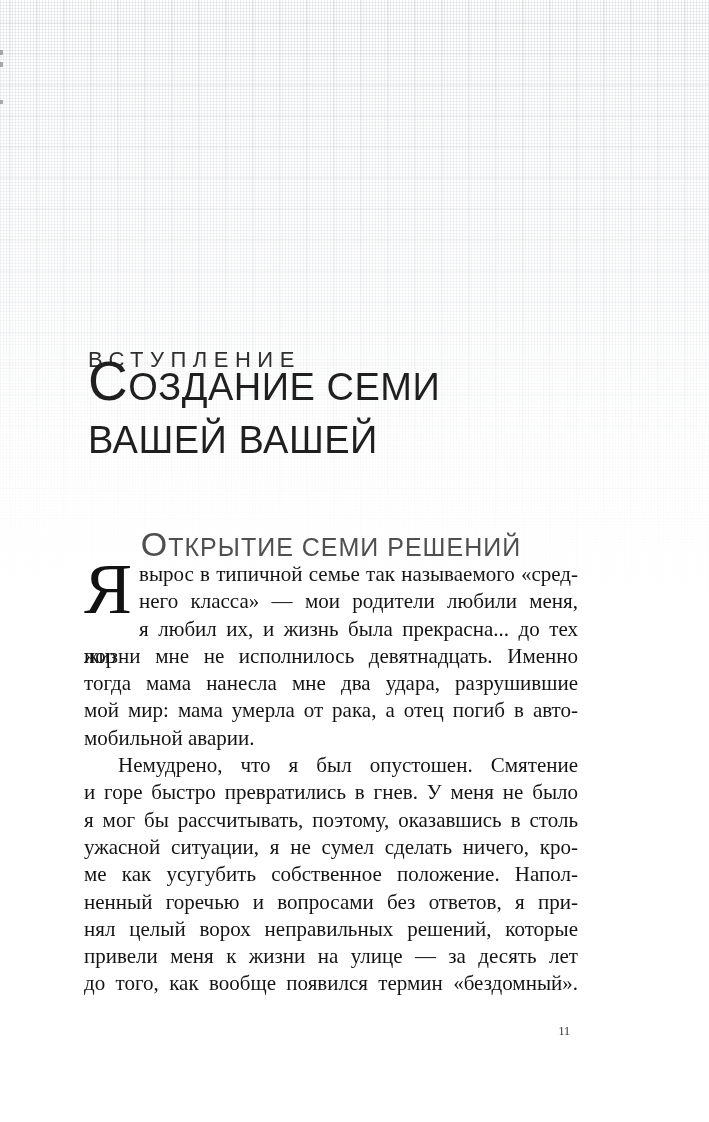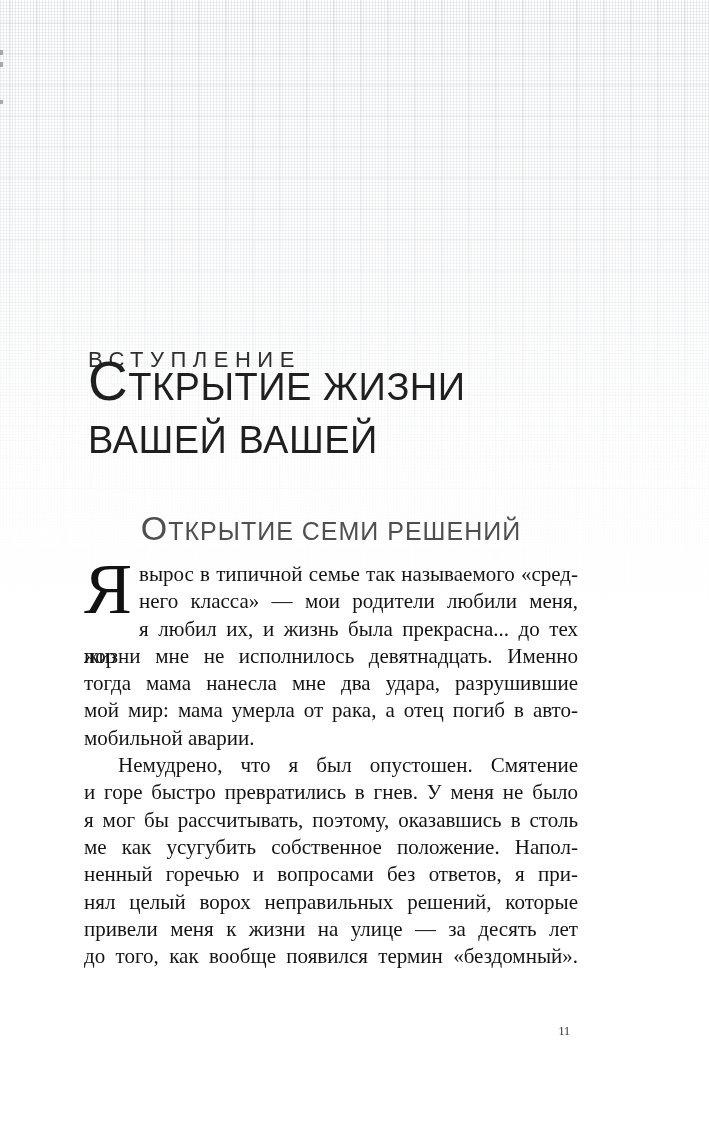--- a/index.html
+++ b/index.html
@@ -30,21 +30,21 @@
   }
   .title {
     position:absolute; left:88px; top:355px; margin:0;
     font-family:"Liberation Sans","DejaVu Sans",sans-serif;
     font-weight:300; font-size:38px; line-height:53px;
     letter-spacing:0.5px; color:#1f1f1f; white-space:nowrap;
   }
   .t-line { display:block; }
   .bigcap { font-size:55px; line-height:53px; }
   .subheading {
-    position:absolute; left:84px; top:508px; width:494px; margin:0;
+    position:absolute; left:84px; top:524px; width:494px; margin:0;
     font-family:"Liberation Sans","DejaVu Sans",sans-serif;
     font-weight:300; font-size:25px; letter-spacing:1px; line-height:40px;
     color:#4f4f4f; text-align:center; white-space:nowrap;
   }
   .subcap { font-size:34px; line-height:40px; }
 
   .body-text {
     position:absolute; left:84px; top:561px; width:494px;
     font-size:21px; line-height:27.3px; color:#141414;
   }
@@ -68,21 +68,21 @@
 
 <div class="page">
   <div class="texture"></div>
   <div class="artifact a1"></div>
   <div class="artifact a2"></div>
   <div class="artifact a3"></div>
 
   <div class="kicker">ВСТУПЛЕНИЕ</div>
 
   <h1 class="title">
-    <span class="t-line"><span class="bigcap">С</span><span>ТКРЫТИЕ ЖИЗНИ</span></span>
+    <span class="t-line"><span class="bigcap">С</span><span>ОЗДАНИЕ СЕМИ</span></span>
     <span class="t-line"><span>ВАШЕЙ ВАШЕЙ</span></span>
   </h1>
 
   <h2 class="subheading">
     <span class="subcap">О</span><span>ТКРЫТИЕ СЕМИ РЕШЕНИЙ</span>
   </h2>
 
   <div class="body-text">
     <div class="paragraph para-1">
       <span class="dropcap">Я</span>
@@ -94,20 +94,21 @@
           <div class="line">тогда мама нанесла мне два удара, разрушившие</div>
           <div class="line">мой мир: мама умерла от рака, а отец погиб в авто-</div>
           <div class="line">мобильной аварии.</div>
         </div>
     </div>
     <div class="paragraph para-2">
       <div class="lines">
           <div class="line">Немудрено, что я был опустошен. Смятение</div>
           <div class="line">и горе быстро превратились в гнев. У меня не было</div>
           <div class="line">я мог бы рассчитывать, поэтому, оказавшись в столь</div>
+          <div class="line">ужасной ситуации, я не сумел сделать ничего, кро-</div>
           <div class="line">ме как усугубить собственное положение. Напол-</div>
           <div class="line">ненный горечью и вопросами без ответов, я при-</div>
           <div class="line">нял целый ворох неправильных решений, которые</div>
           <div class="line">привели меня к жизни на улице — за десять лет</div>
           <div class="line">до того, как вообще появился термин «бездомный».</div>
         </div>
     </div>
   </div>
 
   <div class="page-number">11</div>

